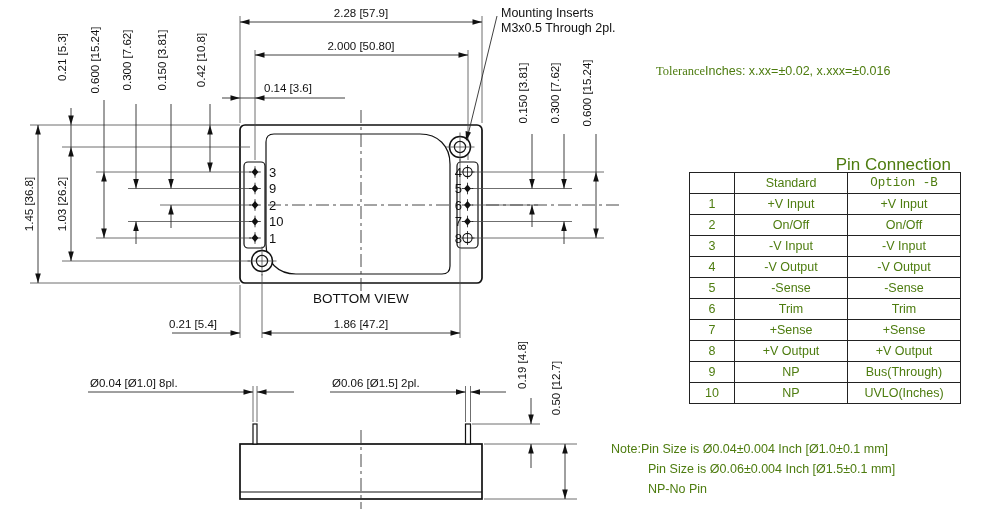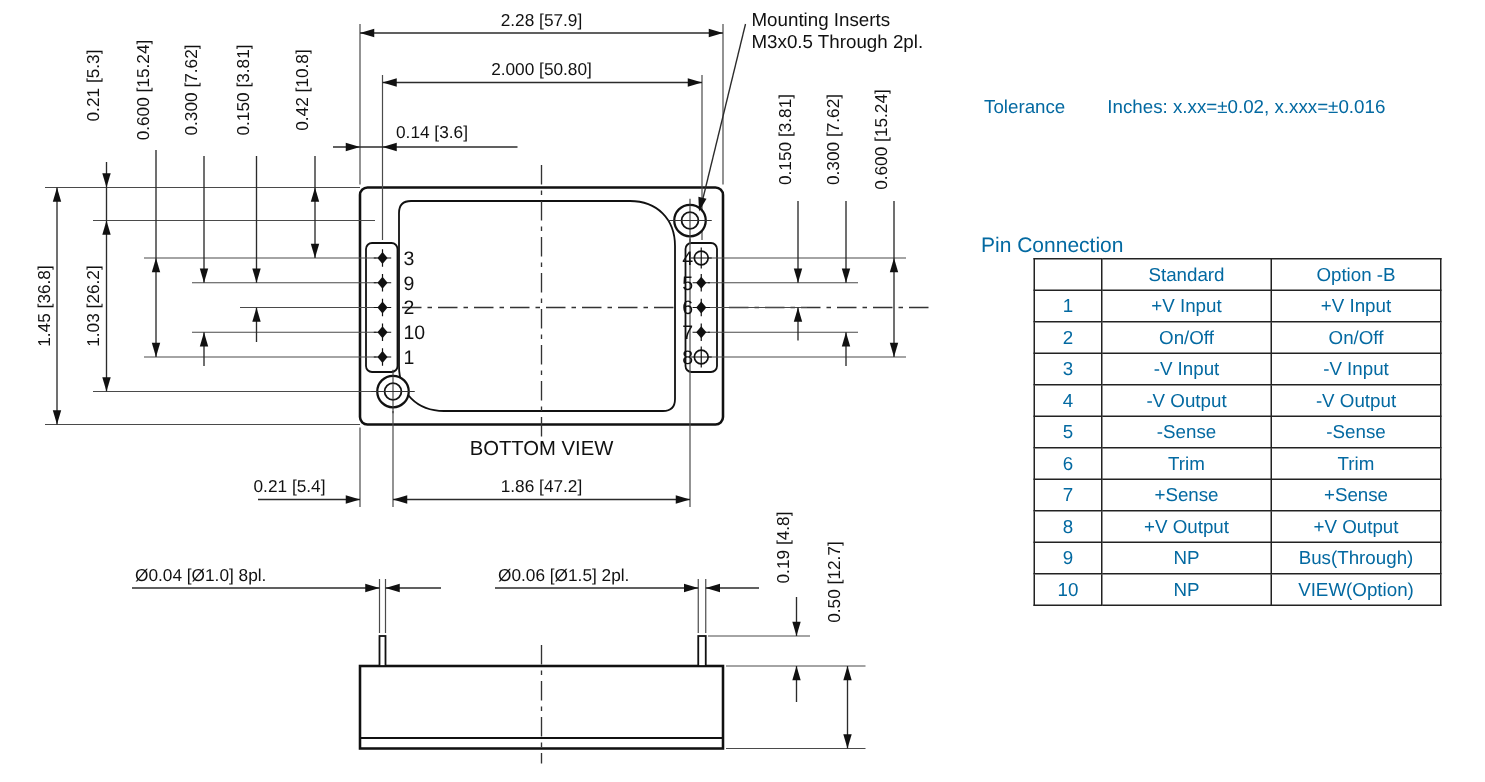--- a/index.html
+++ b/index.html
@@ -1,38 +1,38 @@
 <!DOCTYPE html>
 <html><head>
 <meta charset="utf-8">
 <style>
   html,body{margin:0;padding:0;background:#fff;}
   #canvas{position:relative;width:990px;height:521px;background:#ffffff;overflow:hidden;
-          font-family:"Liberation Sans", sans-serif;color:#0369a1;}
+          font-family:"Liberation Sans", sans-serif;color:#4d7c0f;}
   #drawing{position:absolute;left:0;top:0;}
   svg text{fill:#111;font-family:"Liberation Sans", sans-serif;}
   .dimtxt{font-size:11.5px;}
   .pinnum{font-size:13px;}
   .viewlbl{font-size:13.5px;}
   .anntxt{font-size:12.5px;}
   .ext{stroke:#4a4a4a;stroke-width:0.8;}
   .dim{stroke:#2b2b2b;stroke-width:0.9;}
   .cl{stroke:#333;stroke-width:0.9;stroke-dasharray:13 4 3 4;}
   .out{stroke:#111;stroke-width:1.7;fill:none;}
   .out2{stroke:#111;stroke-width:1.2;fill:#fff;}
   .ah{fill:#111;}
   
   .tolblock{position:absolute;left:656px;top:62px;font-size:12.5px;line-height:19.5px;white-space:nowrap;}
-  .tol2 .lbl{margin-right:28px;}
+  .tol2 .lbl{font-family:Liberation Serif, serif;}
   .tol3{padding-left:69px;}
-  .tbl-title{position:absolute;left:654px;top:155px;width:262px;text-align:left;font-size:14px;}
+  .tbl-title{position:absolute;left:689px;top:155px;width:262px;text-align:right;font-size:17px;}
   table.pintbl{position:absolute;left:689px;top:172px;border-collapse:collapse;table-layout:fixed;}
   table.pintbl td{border:1px solid #222;height:20px;padding:0 2px;text-align:center;
                   font-size:12.5px;white-space:nowrap;overflow:hidden;}
-  td.c-pin{width:40px;} td.c-std{width:108px;} td.c-opt{width:108px;}
+  td.c-pin{width:40px;} td.c-std{width:108px;} td.c-opt{width:108px;font-family:Liberation Mono, monospace;}
   .noteblock{position:absolute;left:611px;top:439px;font-size:12.5px;line-height:20px;white-space:nowrap;}
   .noteblock .ind{padding-left:37px;}
 </style>
 </head>
 <body>
 
 <div id="canvas">
 
 <svg id="drawing" width="990" height="521" viewBox="0 0 990 521">
   <defs>
@@ -299,19 +299,24 @@
       <td>+V Output</td>
     </tr>
     <tr>
       <td>9</td>
       <td>NP</td>
       <td>Bus(Through)</td>
     </tr>
     <tr>
       <td>10</td>
       <td>NP</td>
-      <td>VIEW(Option)</td>
+      <td>UVLO(Inches)</td>
     </tr>
   </tbody>
 </table>
 
-
+<div class="noteblock">
+  <div>Note:Pin Size is Ø0.04±0.004 Inch [Ø1.0±0.1 mm]</div>
+  <div class="ind">Pin Size is Ø0.06±0.004 Inch [Ø1.5±0.1 mm]</div>
+  <div class="ind">NP-No Pin</div>
 </div>
 
+</div>
+
 </body></html>

